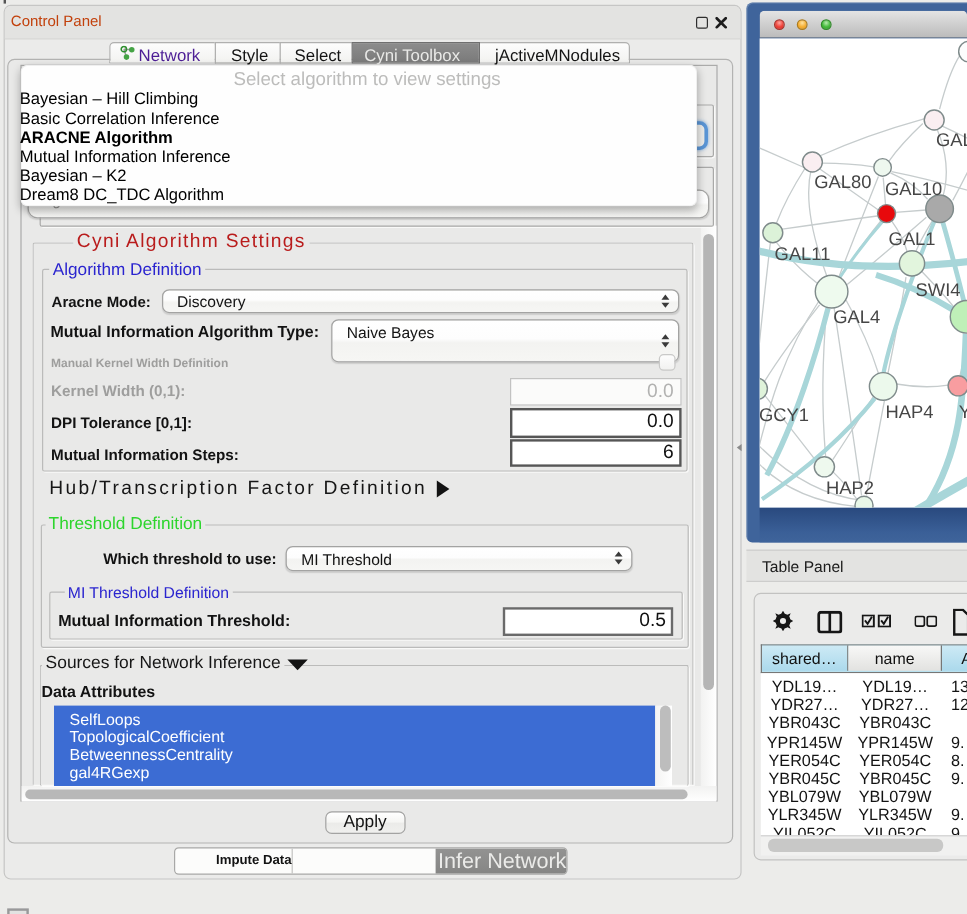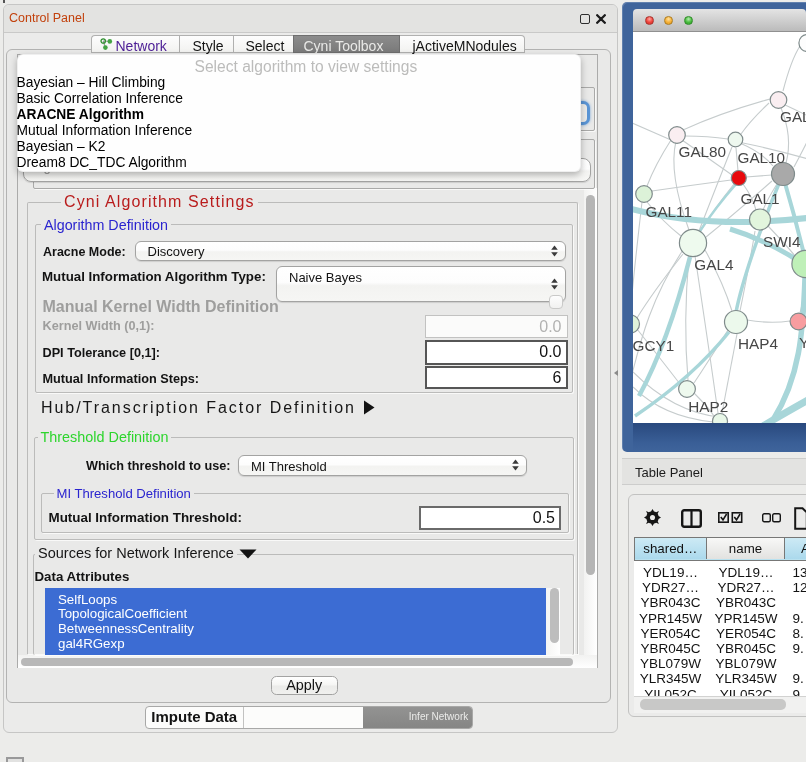--- a/index.html
+++ b/index.html
@@ -74,21 +74,21 @@
     </svg>
 </div>
 <div class="lbl" style="left:42px;top:270px;font-size:13.3px;font-weight:bold;color:#131313;">Mutual Information Algorithm Type:</div>
 <div class="combo" style="left:276px;top:266px;width:290px;height:36px;">
   <div class="lbl" style="left:12px;top:4px;font-size:13px;color:#131313;">Naive Bayes</div>
   <svg class="ar" viewBox="0 0 9 12">
       <path d="M4.5 0.5 L7.8 4.7 H1.2 Z" fill="#3a3a3a"></path>
       <path d="M4.5 11.5 L7.8 7.3 H1.2 Z" fill="#3a3a3a"></path>
     </svg>
 </div>
-<div class="lbl" style="left:42.5px;top:298.5px;font-size:16px;font-weight:bold;color:#9e9e9d;">Manual Kernel Width Definition</div>
+<div class="lbl" style="left:42.5px;top:298.5px;font-size:10px;font-weight:bold;color:#9e9e9d;">Manual Kernel Width Definition</div>
 <div class="abs" style="left:549px;top:295px;width:14px;height:14px;border:1px solid #c9c9c8;border-radius:4px;background:linear-gradient(#fdfdfd,#f1f1f0);box-sizing:border-box;"></div>
 <div class="lbl" style="left:42.5px;top:319.5px;font-size:12.7px;font-weight:bold;color:#9e9e9d;">Kernel Width (0,1):</div>
 <div class="field" style="left:424.5px;top:315px;width:143px;height:23px;border:1px solid #c2c2c1;background:#fbfbfa;color:#b2b2b1;font-size:16px;line-height:21px;padding-right:5px;">0.0</div>
 <div class="lbl" style="left:42.5px;top:346.5px;font-size:12.7px;font-weight:bold;color:#131313;">DPI Tolerance [0,1]:</div>
 <div class="field" style="left:424.5px;top:339.5px;width:143px;height:25px;border:2px solid #565656;color:#111;font-size:16px;line-height:20px;padding-right:4px;">0.0</div>
 <div class="lbl" style="left:42.5px;top:373px;font-size:12.7px;font-weight:bold;color:#131313;">Mutual Information Steps:</div>
 <div class="field" style="left:424.5px;top:365.5px;width:143px;height:23.5px;border:2px solid #565656;color:#111;font-size:16px;line-height:19px;padding-right:4px;">6</div>
 
 <div class="lbl" style="left:41px;top:400px;font-size:16px;letter-spacing:1.95px;color:#161616;">Hub/Transcription Factor Definition</div>
 <svg class="abs" style="left:362px;top:399.5px;" width="14" height="15" viewBox="0 0 14 15">
@@ -117,22 +117,22 @@
   </svg>
 <div class="lbl" style="left:34.5px;top:570px;font-size:13.3px;font-weight:bold;color:#131313;">Data Attributes</div>
 <div class="abs" style="left:44.5px;top:588px;width:501px;height:66.5px;background:#3c6cd3;"></div>
 <div class="lbl" style="left:58px;top:592.5px;font-size:13.3px;color:#fff;line-height:14.8px;">SelfLoops<br>TopologicalCoefficient<br>BetweennessCentrality<br>gal4RGexp</div>
 <div class="abs" style="left:546px;top:588px;width:14px;height:67px;background:linear-gradient(to right,#f4f4f3,#fff);"></div>
 <div class="abs" style="left:549.5px;top:588px;width:9px;height:55px;background:#bdbdbd;border-radius:4.5px;"></div>
 
 <div class="abs" style="left:271px;top:676px;width:66.5px;height:19px;border:1px solid #a3a3a2;border-radius:5.5px;background:linear-gradient(#ffffff,#f5f5f3 48%,#ebebe9 52%,#f0f0ee);box-sizing:border-box;text-align:center;font-size:14.4px;color:#131313;line-height:17px;">Apply</div>
 
 <div class="abs" style="left:144.5px;top:706px;width:328.5px;height:22.5px;border:1px solid #a8a8a7;border-radius:4px;background:#fcfcfb;box-sizing:border-box;overflow:hidden;">
-  <div class="abs" style="left:0;top:0;width:98.5px;height:22.5px;text-align:center;font-size:15px;font-weight:bold;color:#131313;line-height:20.5px;border-right:1px solid #c2c2c1;box-sizing:border-box;">Impute Data</div>
-  <div class="abs" style="left:217.5px;top:0;width:111px;height:22.5px;text-align:center;font-size:10px;color:#ebebe9;line-height:20.5px;background:linear-gradient(#939392,#848483);padding-left:20px;">Infer Network</div>
+  <div class="abs" style="left:0;top:0;width:98.5px;height:22.5px;text-align:right;font-size:11px;font-weight:bold;color:#131313;line-height:20.5px;border-right:1px solid #c2c2c1;box-sizing:border-box;">Impute Data</div>
+  <div class="abs" style="left:217.5px;top:0;width:111px;height:22.5px;text-align:center;font-size:18px;color:#ebebe9;line-height:20.5px;background:linear-gradient(#939392,#848483);">Infer Network</div>
 </div>
 
 <div class="abs" style="left:6px;top:757px;width:18px;height:10px;border:2px solid #99999a;background:#e2e2e1;box-sizing:border-box;"></div>
 
 <div class="gb" style="left:33px;top:87px;width:561.5px;height:43.5px;border-color:#a9a9a8;"></div>
 <div class="abs" style="left:545px;top:100.5px;width:44.5px;height:24px;border-radius:7px;background:#ececea;border:3px solid #5a95d5;box-shadow:0 0 3px rgba(86,148,214,0.8);box-sizing:border-box;"></div>
 <div class="gb" style="left:33px;top:138.7px;width:561.5px;height:50px;border-color:#a9a9a8;"></div>
 <div class="combo" style="left:23px;top:157.5px;width:568px;height:24px;border-radius:8px;">
   <div class="lbl" style="left:8px;top:1px;font-size:13px;color:#8f8f8e;">Algorithm</div>
 </div>

